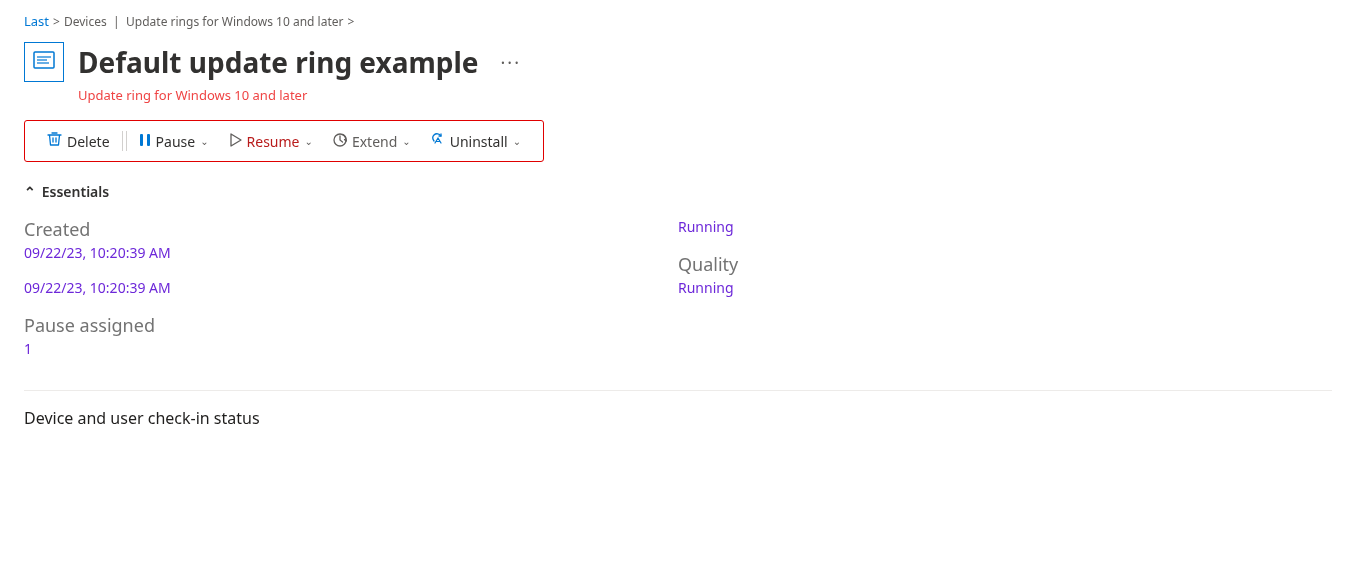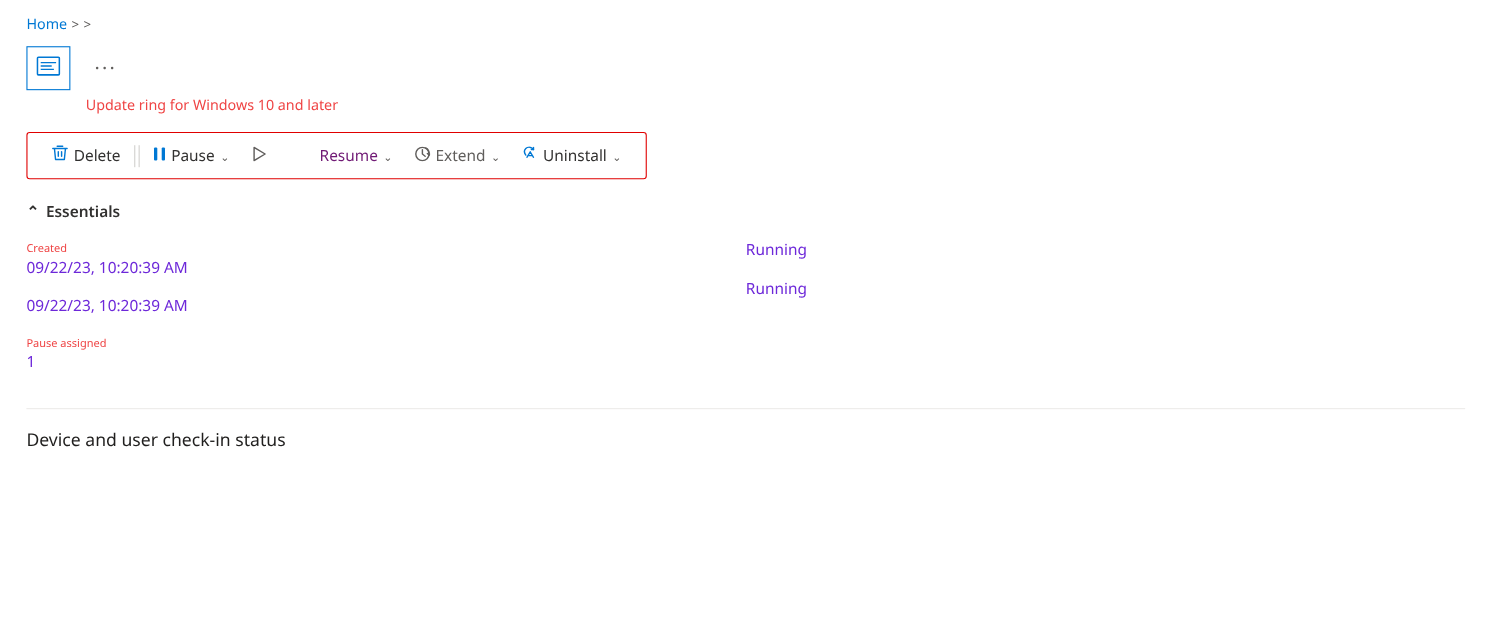--- a/index.html
+++ b/index.html
@@ -125,22 +125,22 @@
       display: grid;
       grid-template-columns: 1fr 1fr;
       gap: 0;
     }
 
     .essentials-item {
       margin-bottom: 16px;
     }
 
     .essentials-label {
-      font-size: 10px;
-      color: #ef4444;
+      font-size: 18px;
+      color: #737373;
       margin-bottom: 2px;
     }
 
     .essentials-value {
       font-size: 14px;
       color: #6d28d9;
     }
 
     .divider {
       border: none;
@@ -152,34 +152,40 @@
       font-size: 16px;
       font-weight: 400;
       color: #201f1e;
       margin-top: 8px;
     }
   </style>
 </head>
 <body>
 
 <nav class="breadcrumb">
-  <a>Home</a>
+  <a>Last</a>
   <span>&gt;</span>
+  <a>
+    <span>Devices</span>
+    <span style="margin:0 3px;">|</span>
+    <span>Update rings for Windows 10 and later</span>
+  </a>
   <span>&gt;</span>
 </nav>
 
 <div class="page-header">
   <div class="page-icon">
     <svg width="22" height="22" viewBox="0 0 22 22" fill="none" xmlns="http://www.w3.org/2000/svg">
       <rect x="1" y="1" width="20" height="16" rx="1" stroke="#0078d4" stroke-width="1.5" fill="none"></rect>
       <line x1="4" y1="6" x2="18" y2="6" stroke="#0078d4" stroke-width="1.2"></line>
       <line x1="4" y1="9" x2="14" y2="9" stroke="#0078d4" stroke-width="1.2"></line>
       <line x1="4" y1="12" x2="16" y2="12" stroke="#0078d4" stroke-width="1.2"></line>
     </svg>
   </div>
+  <h1>Default update ring example</h1>
   <span class="more-options">···</span>
 </div>
 
 <div class="page-subtitle">Update ring for Windows 10 and later</div>
 
 <div class="toolbar">
 
   <button class="toolbar-btn">
     <span class="toolbar-icon">
       <svg width="15" height="16" viewBox="0 0 15 16" fill="none" xmlns="http://www.w3.org/2000/svg">
@@ -204,21 +210,21 @@
     <span>Pause</span>
     <span class="chevron-icon">⌄</span>
   </button>
 
   <button class="toolbar-btn">
     <span class="toolbar-icon">
       <svg width="13" height="14" viewBox="0 0 13 14" fill="none" xmlns="http://www.w3.org/2000/svg">
         <polygon points="2,1 12,7 2,13" fill="none" stroke="#605e5c" stroke-width="1.3" stroke-linejoin="round"></polygon>
       </svg>
     </span>
-    <span style="color:#701a75;margin-left:44px;">Resume</span>
+    <span style="color:#b91c1c;">Resume</span>
     <span class="chevron-icon">⌄</span>
   </button>
 
   <button class="toolbar-btn">
     <span class="toolbar-icon">
       <svg width="14" height="14" viewBox="0 0 14 14" fill="none" xmlns="http://www.w3.org/2000/svg">
         <circle cx="7" cy="7" r="6" stroke="#605e5c" stroke-width="1.3" fill="none"></circle>
         <path d="M7 3v4l2.5 2" stroke="#605e5c" stroke-width="1.3" stroke-linecap="round"></path>
         <path d="M10 1.5 C12 2.5 13.5 5 13 8" stroke="#605e5c" stroke-width="1.3" stroke-linecap="round" fill="none"></path>
         <path d="M13 8 L11.5 6.5 M13 8 L14.5 7" stroke="#605e5c" stroke-width="1.2" stroke-linecap="round"></path>
@@ -261,20 +267,21 @@
         <div class="essentials-label">Pause assigned</div>
         <div class="essentials-value">1</div>
       </div>
     </div>
 
     <div>
       <div class="essentials-item">
         <div class="essentials-value">Running</div>
       </div>
       <div class="essentials-item">
+        <div class="essentials-label">Quality</div>
         <div class="essentials-value">Running</div>
       </div>
     </div>
   </div>
 </div>
 
 <hr class="divider">
 
 <div class="section-title">Device and user check-in status</div>
 

